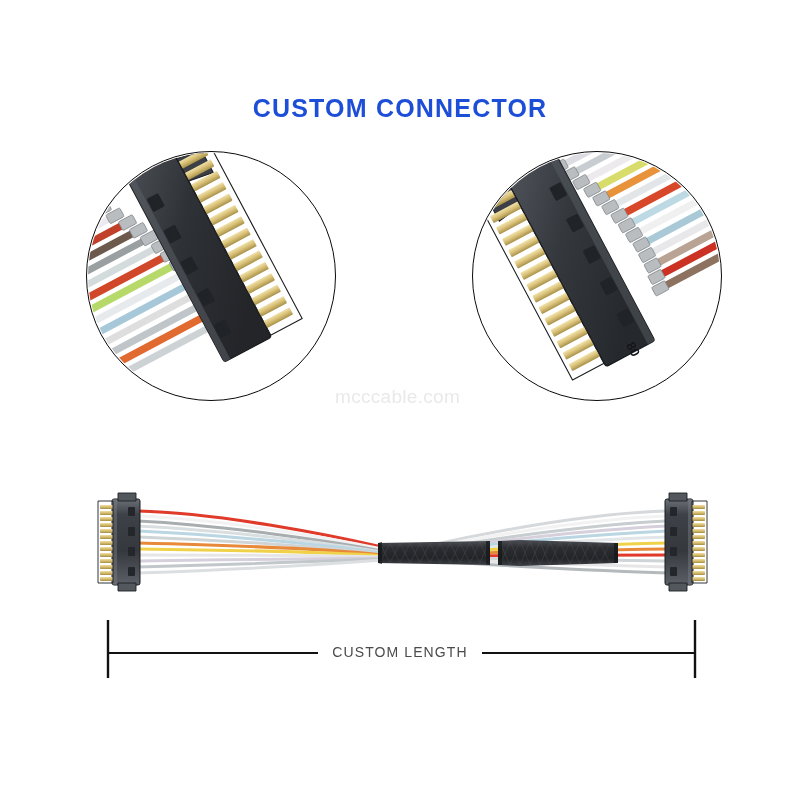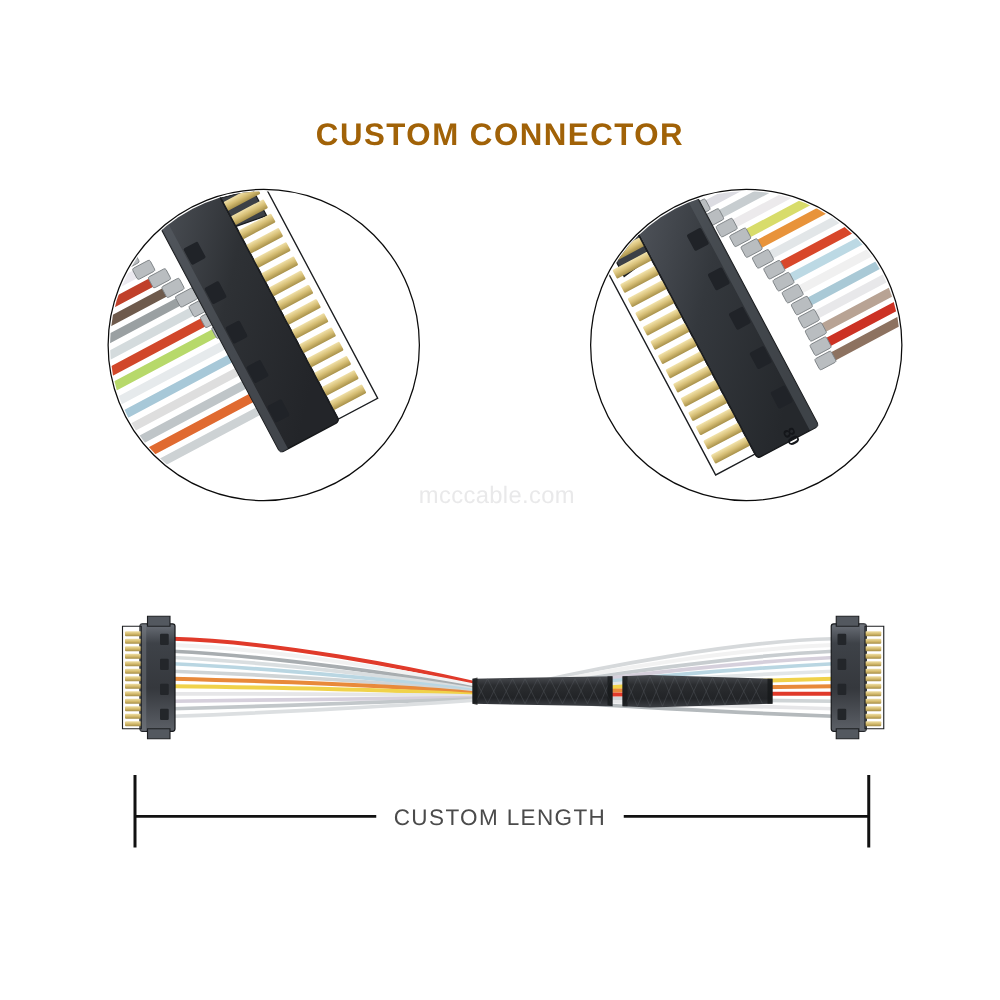--- a/index.html
+++ b/index.html
@@ -24,21 +24,21 @@
   
   #page-title {
     position: absolute;
     left: 0;
     top: 94px;
     width: 800px;
     text-align: center;
     font-size: 25px;
     letter-spacing: 1.2px;
     font-weight: 600;
-    color: #a16207;
+    color: #1d4ed8;
     font-family: "Liberation Sans", sans-serif;
     white-space: nowrap;
   }
 
   
   #watermark {
     position: absolute;
     left: 335px;
     top: 386px;
     font-size: 19px;
@@ -63,21 +63,21 @@
   .inset-art { position: absolute; inset: 0; }
 
   
   #dimension-line { position: absolute; left: 0; top: 600px; width: 800px; height: 90px; }
   #dimension-label {
     position: absolute;
     left: 0;
     top: 644px;
     width: 800px;
     text-align: center;
-    font-size: 18px;
+    font-size: 14px;
     letter-spacing: 1.1px;
     color: #4b4b4b;
     font-family: "Liberation Sans", sans-serif;
     white-space: nowrap;
   }
   #dimension-label span {
     background: #ffffff;
     padding: 0 14px;
   }
 

